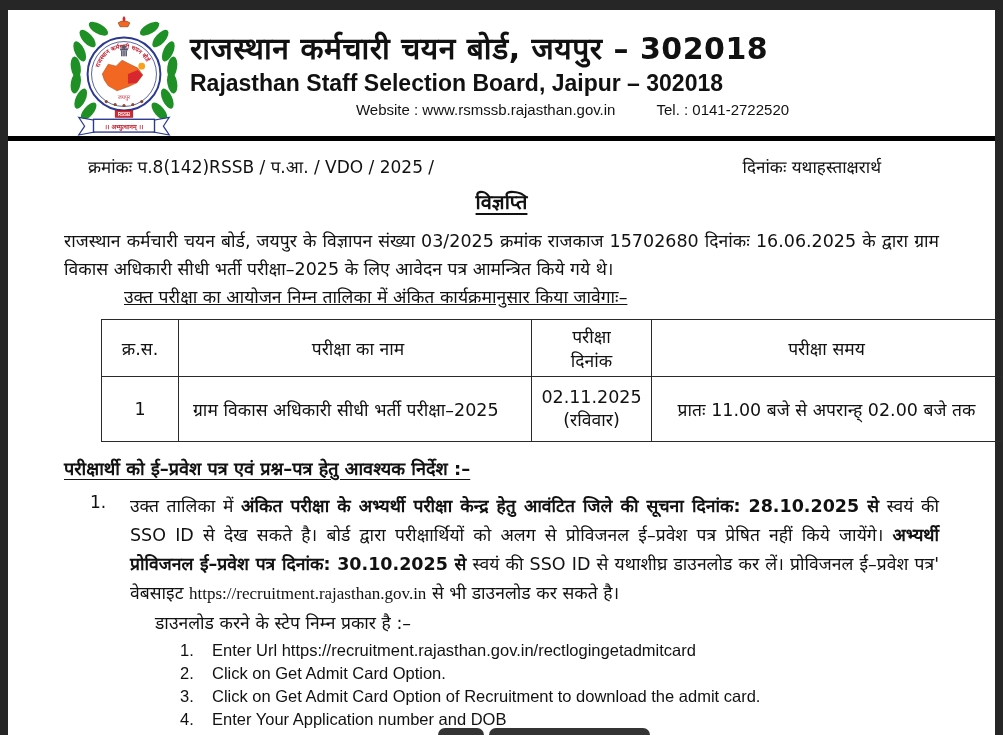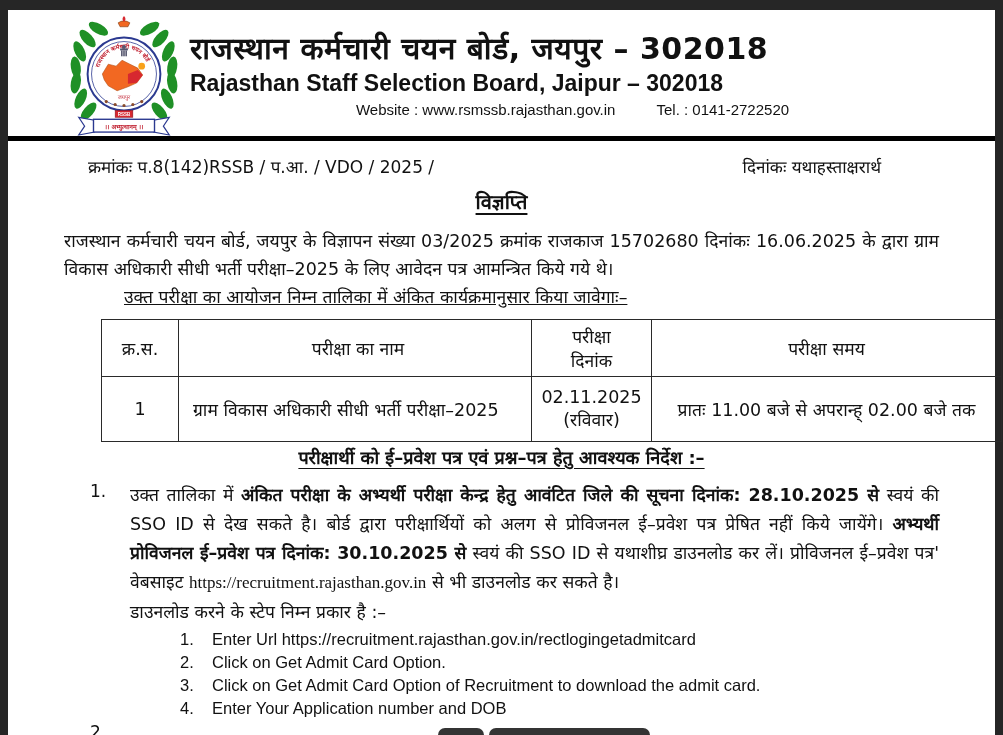--- a/index.html
+++ b/index.html
@@ -37,28 +37,28 @@
     font-size:17.5px;
   }
   table.exam th,table.exam td{border:1.6px solid #2a2a2a;padding:4px 8px;font-weight:normal;}
   table.exam th{height:48px;text-align:center;}
   table.exam td{height:56px;}
   .c-sno{width:60px;text-align:center;}
   .c-name{width:330px;text-align:left;padding-left:14px !important;}
   .c-date{width:103px;text-align:center;}
   .c-time{width:333px;text-align:center;}
   
-  .inst-head{font-size:18px;font-weight:bold;margin-top:3px;text-align:center;}
+  .inst-head{font-size:18px;font-weight:bold;margin-top:14px;}
   .inst-head span{text-decoration:underline;text-underline-offset:4px;}
   .inst-item{display:flex;margin-top:12px;}
   .inst-num{flex:none;width:66px;font-size:17px;padding-left:26px;box-sizing:border-box;}
   .inst-body{flex:1;font-size:17.5px;line-height:29px;text-align:justify;}
   .b{font-weight:bold;}
   .latin{font-family:Liberation Serif, serif;font-size:17px;}
-  .steps-intro{font-size:17.5px;line-height:28px;margin-top:1px;}
+  .steps-intro{font-size:17.5px;line-height:28px;margin-top:1px;margin-left:25px;}
   .steps{margin:2px 0 0 50px;font-family:"Liberation Sans",sans-serif;font-size:16.5px;}
   .step{display:flex;line-height:23px;}
   .step-num{flex:none;width:32px;}
   .item2{margin-top:2px;}
   .item2 .inst-body{white-space:nowrap;overflow:hidden;}
   
   .pill{position:absolute;background:#343434;}
   .pill-a{left:438px;bottom:0;width:46px;height:7px;border-radius:7px 7px 0 0;}
   .pill-b{left:489px;bottom:0;width:161px;height:7px;border-radius:7px 7px 0 0;}
 </style>

